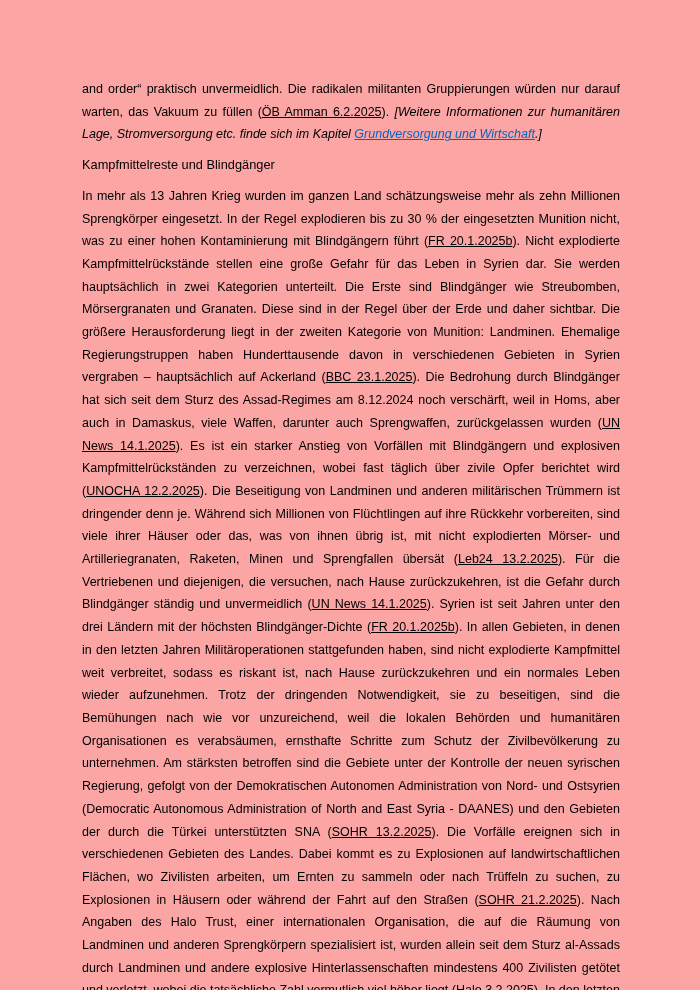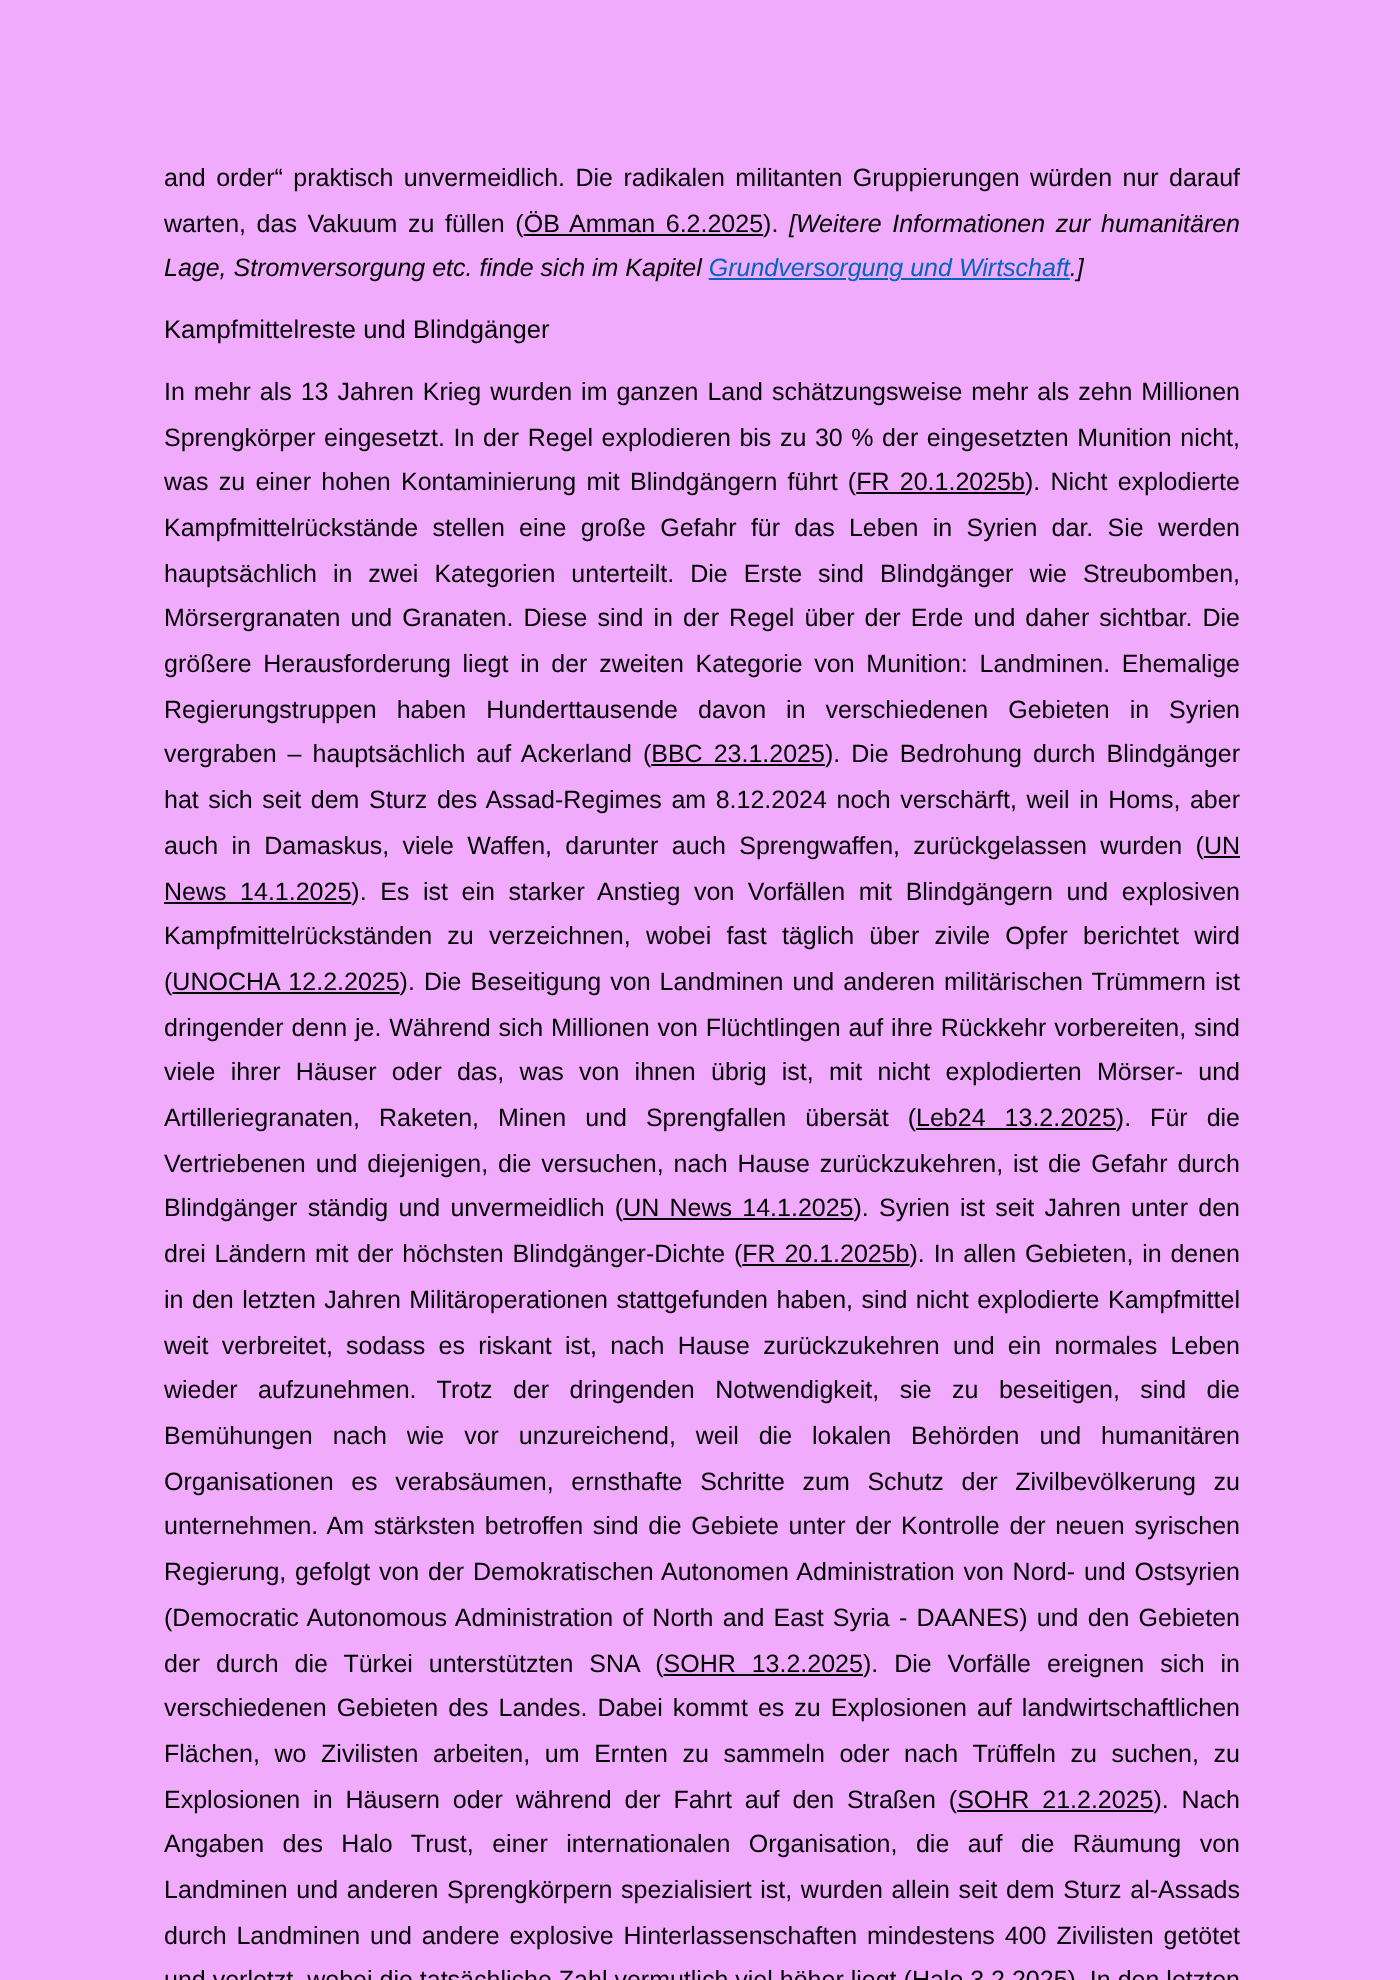--- a/index.html
+++ b/index.html
@@ -8,21 +8,21 @@
     width: 700px;
     height: 990px;
     position: relative;
     font-family: "Liberation Sans", sans-serif;
     color: #000000;
     overflow: hidden;
   }
   .page {
     position: absolute;
     inset: 0;
-    background: #f0abfc;
+    background: #fca5a5;
     padding: 78px 80px 0 82px;
   }
   .para {
     font-size: 12.5px;
     line-height: 22.7px;
     text-align: justify;
     -webkit-hyphens: auto;
     hyphens: auto;
   }
   .heading {

